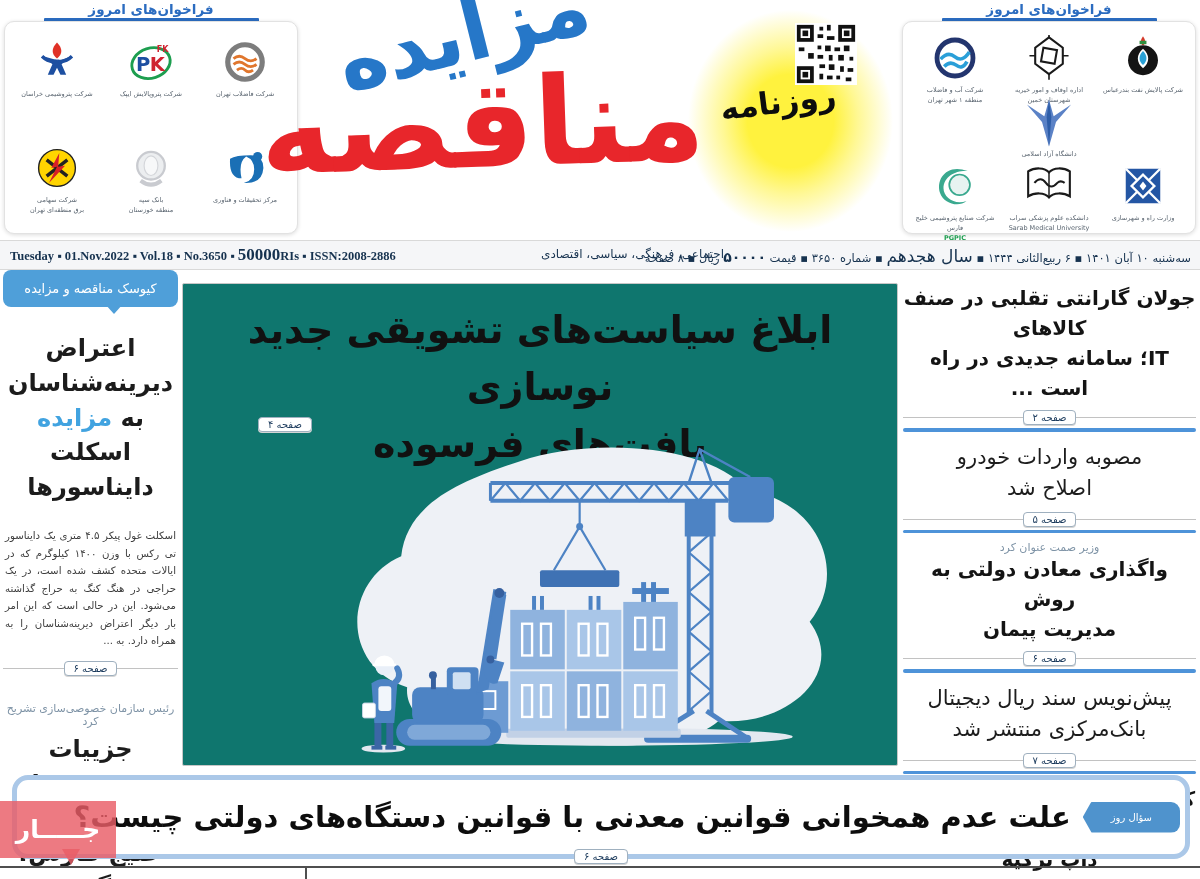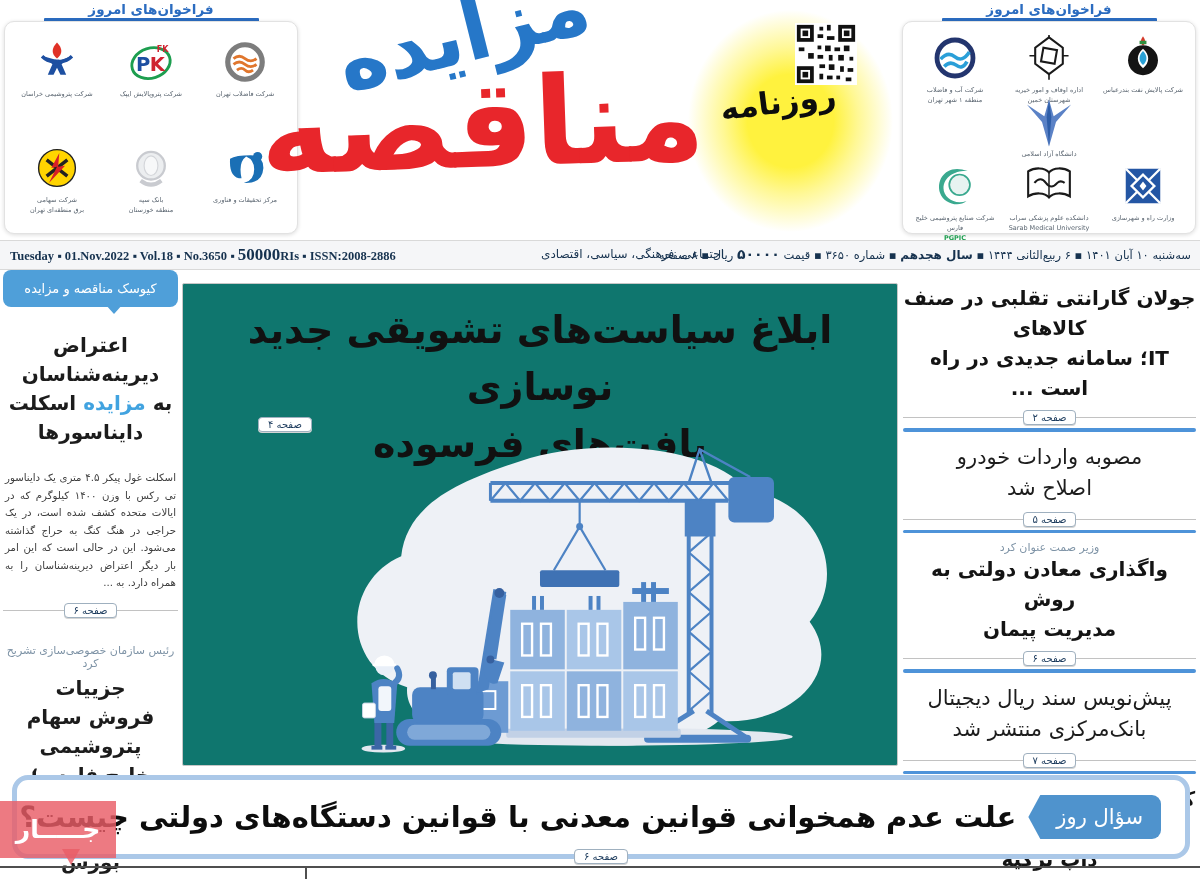--- a/index.html
+++ b/index.html
@@ -27,37 +27,37 @@
   .qr{position:absolute;left:795px;top:23px;width:62px;height:62px;}
   
   .dateline{position:absolute;left:0;top:240px;width:1200px;height:28px;background:#f5f6f8;
             border-top:1px solid #d9d9d9;border-bottom:1px solid #d9d9d9;}
   .dl-en{position:absolute;left:10px;top:4px;font-family:"Liberation Serif",serif;font-weight:bold;
          color:#16324f;font-size:12.5px;}
   .dl-en .price{font-size:17px;}
   .dl-center{position:absolute;left:495px;top:6px;width:275px;text-align:center;direction:rtl;
              color:#16324f;font-size:12px;}
   .dl-fa{position:absolute;right:9px;top:5px;direction:rtl;color:#16324f;font-size:11.5px;}
-  .dl-fa .b{font-weight:bold;font-size:12px;text-align:right;}
+  .dl-fa .b{font-weight:normal;font-size:17px;text-align:right;}
   .dl-fa .p{font-weight:bold;font-size:14px;}
   
   .badge{display:inline-block;border:1px solid #9fb0bf;border-radius:4px;padding:1px 9px;
          font-size:10px;color:#1b3a5c;background:#fff;box-shadow:0 1px 0 #d5d5d5;
          white-space:nowrap;direction:rtl;}
   .badge-row{display:flex;align-items:center;gap:0;}
   .rule{flex:1;height:1px;background:#c2c2c2;}
   .bluebar{height:3.5px;background:#4e93d9;border-radius:2px;}
   .blue-word{color:#41a3e0;}
   
   .left-col{position:absolute;left:3px;top:270px;width:175px;}
   .kiosk{position:relative;background:#4f9fd9;border-radius:8px;color:#fff;text-align:center;
          font-size:13px;padding:11px 4px;direction:rtl;}
   .kiosk:after{content:"";position:absolute;left:58%;bottom:-16px;border:9px solid transparent;
                border-top:10px solid #4f9fd9;}
-  .lc-h{margin-top:24px;text-align:center;font-weight:bold;font-size:20px;line-height:1.45;
+  .lc-h{margin-top:24px;text-align:center;font-weight:bold;font-size:24px;line-height:1.45;
         color:#1c1c1c;direction:rtl;}
   .lc-body{margin-top:22px;font-size:10.2px;text-align:justify;direction:rtl;color:#3c3c3c;
            line-height:1.72;padding:0 2px;}
   .lc-kicker{margin-top:26px;text-align:center;font-size:11px;color:#7e93a6;direction:rtl;}
   .left-col .badge-row{margin-top:11px;}
   
   .main-box{position:absolute;left:182px;top:283px;width:714px;height:481px;background:#0f766e;
             border:1.5px solid #c7c7c7;border-radius:2px;}
   .main-h{margin-top:18px;text-align:center;font-size:38px;font-weight:bold;color:#111;
           line-height:1.5;direction:rtl;}
@@ -68,21 +68,21 @@
   .rc-kicker{text-align:center;font-size:11px;color:#7e93a6;direction:rtl;margin-top:8px;}
   .rc-h{text-align:center;direction:rtl;color:#141414;line-height:1.5;}
   .rc-h.bold{font-weight:bold;font-size:20px;}
   .rc-h.light{font-weight:normal;font-size:21px;color:#1d1d1d;}
   .right-col .badge-row{margin-top:7px;}
   .right-col .bluebar{margin-top:3px;margin-bottom:6px;}
   
   .qbar{position:absolute;left:12px;top:775px;width:1178px;height:84px;border:5px solid #abc8e8;
         border-radius:16px;background:#fff;box-sizing:border-box;}
   .qbar-inner{display:flex;direction:rtl;align-items:center;height:100%;}
-  .qbadge{margin-right:24px;background:#4f93cd;color:#fff;font-size:21px;padding:10px 18px 10px 28px;
+  .qbadge{margin-right:5px;background:#4f93cd;color:#fff;font-size:10px;padding:10px 28px 10px 28px;
           border-radius:9px;clip-path:polygon(100% 0,100% 100%,9% 100%,0 50%,9% 0);direction:rtl;}
   .qtext{font-size:29px;font-weight:bold;color:#0d0d0d;margin-right:12px;white-space:nowrap;direction:rtl;}
   .qpage{position:absolute;left:50%;bottom:-10px;transform:translateX(-50%);}
   
   .wm{position:absolute;left:0;top:801px;width:116px;height:57px;background:rgba(233,93,102,.82);
       display:flex;align-items:center;justify-content:center;color:#fff;font-weight:bold;
       font-size:25px;z-index:6;direction:rtl;letter-spacing:1px;}
   .wm:after{content:"";position:absolute;left:62px;bottom:-16px;border:9px solid transparent;
             border-top:16px solid rgba(233,93,102,.82);}
   .crop-line{position:absolute;left:0;top:866px;width:1200px;height:2px;background:#4f4f4f;}

